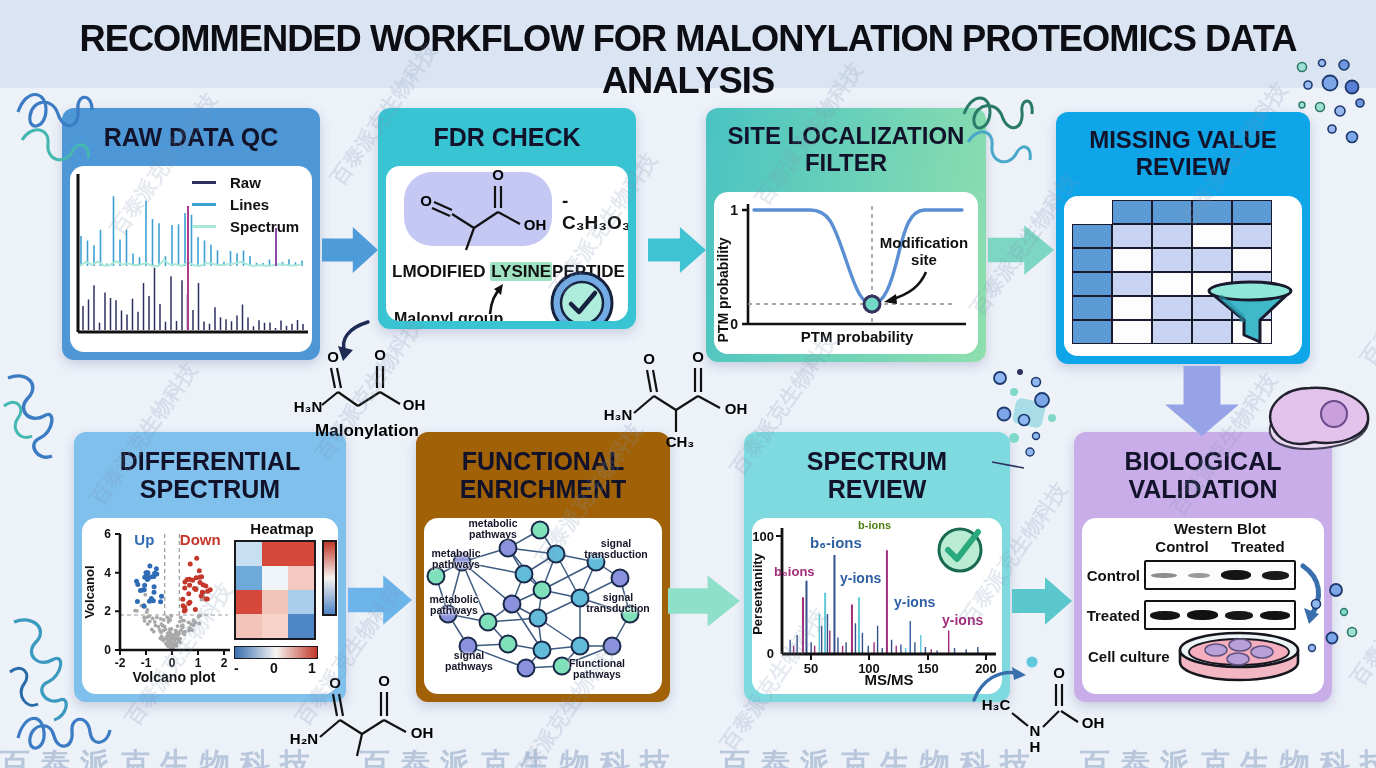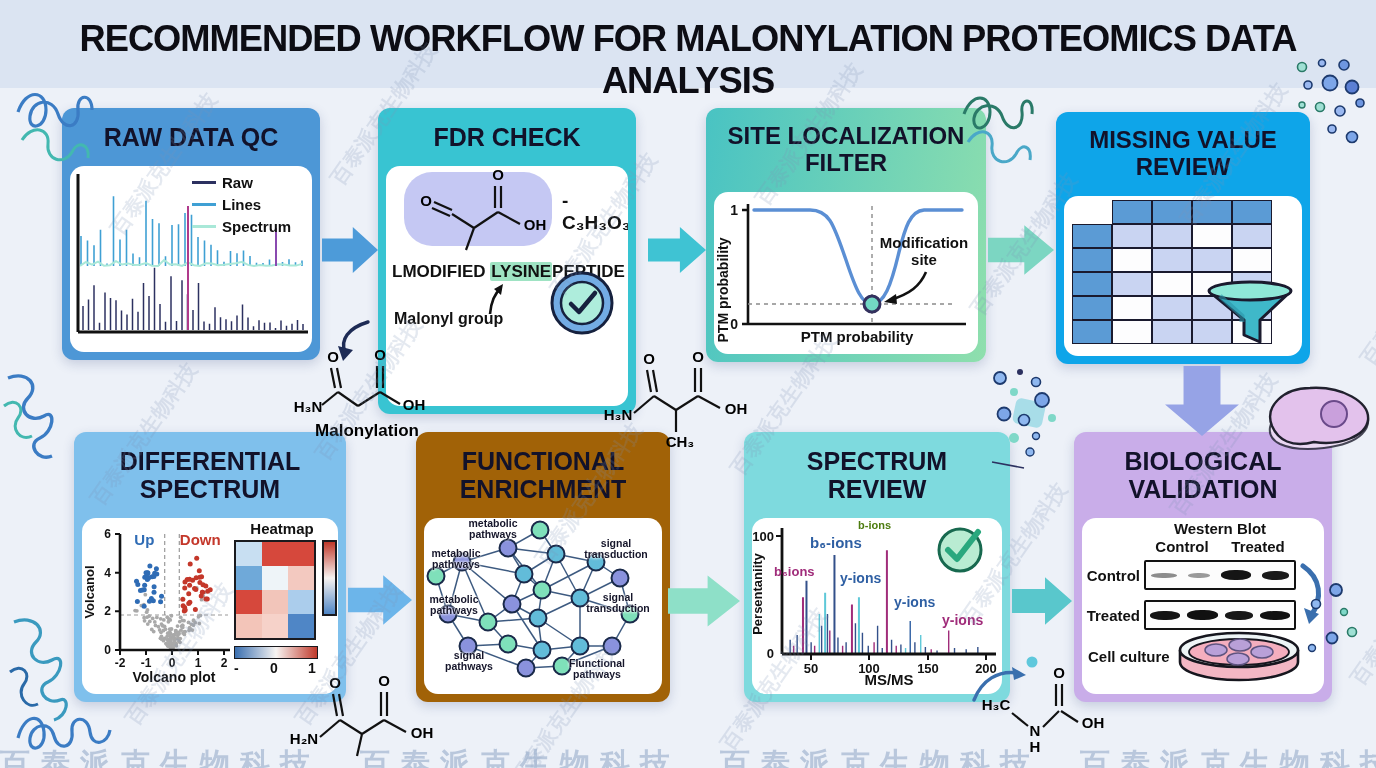--- a/index.html
+++ b/index.html
@@ -11,21 +11,21 @@
   .hdr{position:absolute;left:0;top:0;right:0;display:flex;flex-direction:column;align-items:center;justify-content:center;
     font-weight:800;color:#12122a;line-height:1.12;text-align:center;}
   .pbody{position:absolute;left:8px;right:8px;bottom:8px;background:#ffffff;border-radius:14px;overflow:hidden;}
   .arrow-r{position:absolute;clip-path:polygon(0% 28%,55% 28%,55% 6%,100% 50%,55% 94%,55% 72%,0% 72%);}
   .arrow-d{position:absolute;clip-path:polygon(28% 0%,72% 0%,72% 55%,94% 55%,50% 100%,6% 55%,28% 55%);}
   .wm{position:absolute;font-size:21px;font-weight:700;color:#7e93b6;opacity:.20;transform:rotate(-55deg);
     white-space:nowrap;pointer-events:none;}
   #wm-strip{position:absolute;left:0;top:744px;width:1376px;height:24px;overflow:hidden;font-size:30px;
     font-weight:700;color:#8fa6c6;opacity:.55;letter-spacing:10px;white-space:nowrap;}
   svg text{font-family:"Liberation Sans",sans-serif;}
-  .lgd-item{display:flex;align-items:center;gap:6px;margin-bottom:5px;}
+  .lgd-item{display:flex;align-items:center;gap:14px;margin-bottom:5px;}
   .lgd-line{width:24px;height:3px;}
   .lgd-txt{font-size:15px;font-weight:600;color:#111;}
   .pep{font-size:17px;font-weight:800;color:#111;white-space:nowrap;}
   .pep .hl{background:#9fe3c3;padding:0 1px;border-radius:2px;}
   .net-lbl{position:absolute;font-size:10.5px;font-weight:800;color:#15152a;line-height:1.05;text-align:center;
     text-shadow:0 0 3px #fff,0 0 3px #fff;}
   .ion-label{position:absolute;font-size:14px;font-weight:800;white-space:nowrap;}
   .mv-cell{position:absolute;width:40px;height:24px;border:1.6px solid #1a1a2e;box-sizing:border-box;}
   .hm-cell{position:absolute;width:26px;height:24px;}
   .blot-strip{position:absolute;width:152px;height:30px;background:#fcfcfc;border:2.4px solid #111;border-radius:2px;
@@ -138,21 +138,21 @@
           <div class="lgd-txt">Lines</div>
         </div>
         <div class="lgd-item">
           <div class="lgd-line" style="background: rgb(169, 232, 216);"></div>
           <div class="lgd-txt">Spectrum</div>
         </div>
       </div>
     </div>
   </div>
 
-  <div class="panel" style="left:378px;top:108px;width:258px;height:306px;background:#38c4d2;">
+  <div class="panel" style="left:378px;top:108px;width:258px;height:221px;background:#38c4d2;">
     <div class="hdr" style="height:58px;font-size:25px;">
       <span>FDR CHECK</span>
     </div>
     <div class="pbody" style="top:58px;">
       <div style="position:absolute;left:18px;top:6px;width:148px;height:74px;background:#b6baf0;opacity:.8;border-radius:28px;"></div>
       <svg width="170" height="92" viewBox="0 0 170 92" style="position:absolute;left:22px;top:0;">
         <text x="18" y="40" font-size="15" font-weight="600" text-anchor="middle">O</text>
         <line x1="24" y1="42" x2="42" y2="50" stroke="#111" stroke-width="2.2"></line>
         <line x1="26" y1="36" x2="44" y2="44" stroke="#111" stroke-width="2.2"></line>
         <line x1="44" y1="48" x2="66" y2="62" stroke="#111" stroke-width="2.2"></line>

